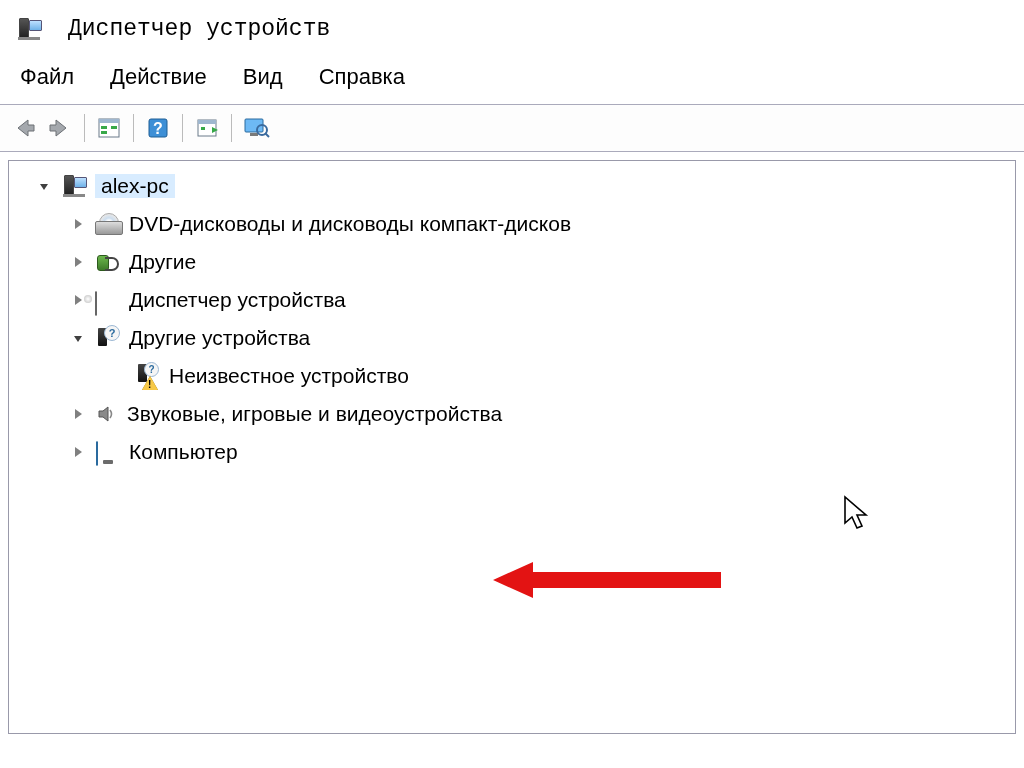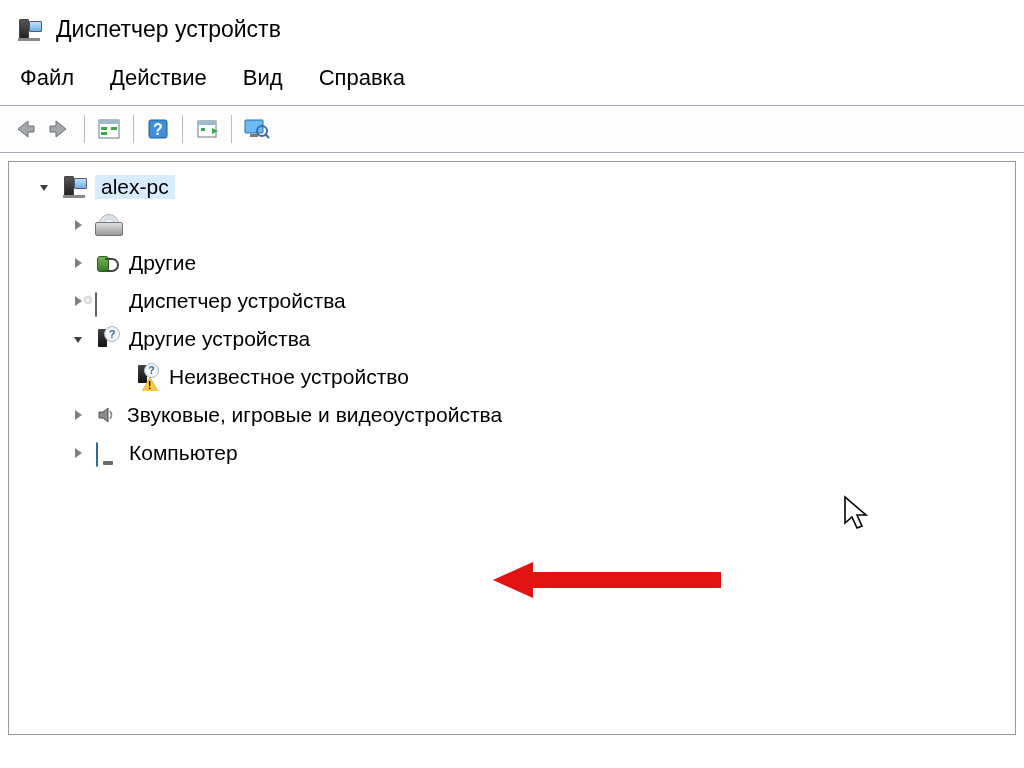--- a/index.html
+++ b/index.html
@@ -8,21 +8,22 @@
     font-family: "Segoe UI", Tahoma, sans-serif;
     font-size: 21px;
     background: #fff;
     color: #000;
     overflow: hidden;
   }
   .titlebar {
     display: flex;
     align-items: center;
     padding: 16px 16px 6px 16px;
-    gap: 14px;
+    gap: 26px;
+    font-family: Liberation Mono, monospace;
   }
   .titlebar span.title-text {
     font-size: 23px;
     font-weight: 400;
   }
   .menubar {
     display: flex;
     gap: 36px;
     padding: 16px 8px 14px 20px;
     font-size: 22px;
@@ -332,20 +333,21 @@
       <svg width="14" height="14" viewBox="0 0 14 14">
           <path d="M4 2 L11 7 L4 12 Z" fill="#808080"></path>
         </svg>
     </span>
     <span class="node-icon">
       <span class="ic-dvd">
           <span class="disc"></span>
           <span class="box"></span>
         </span>
     </span>
+    <span class="label">DVD-дисководы и дисководы компакт-дисков</span>
   </div>
 
 
   <div class="tree-row indent1">
     <span class="expander">
       <svg width="14" height="14" viewBox="0 0 14 14">
           <path d="M4 2 L11 7 L4 12 Z" fill="#808080"></path>
         </svg>
     </span>
     <span class="node-icon">

